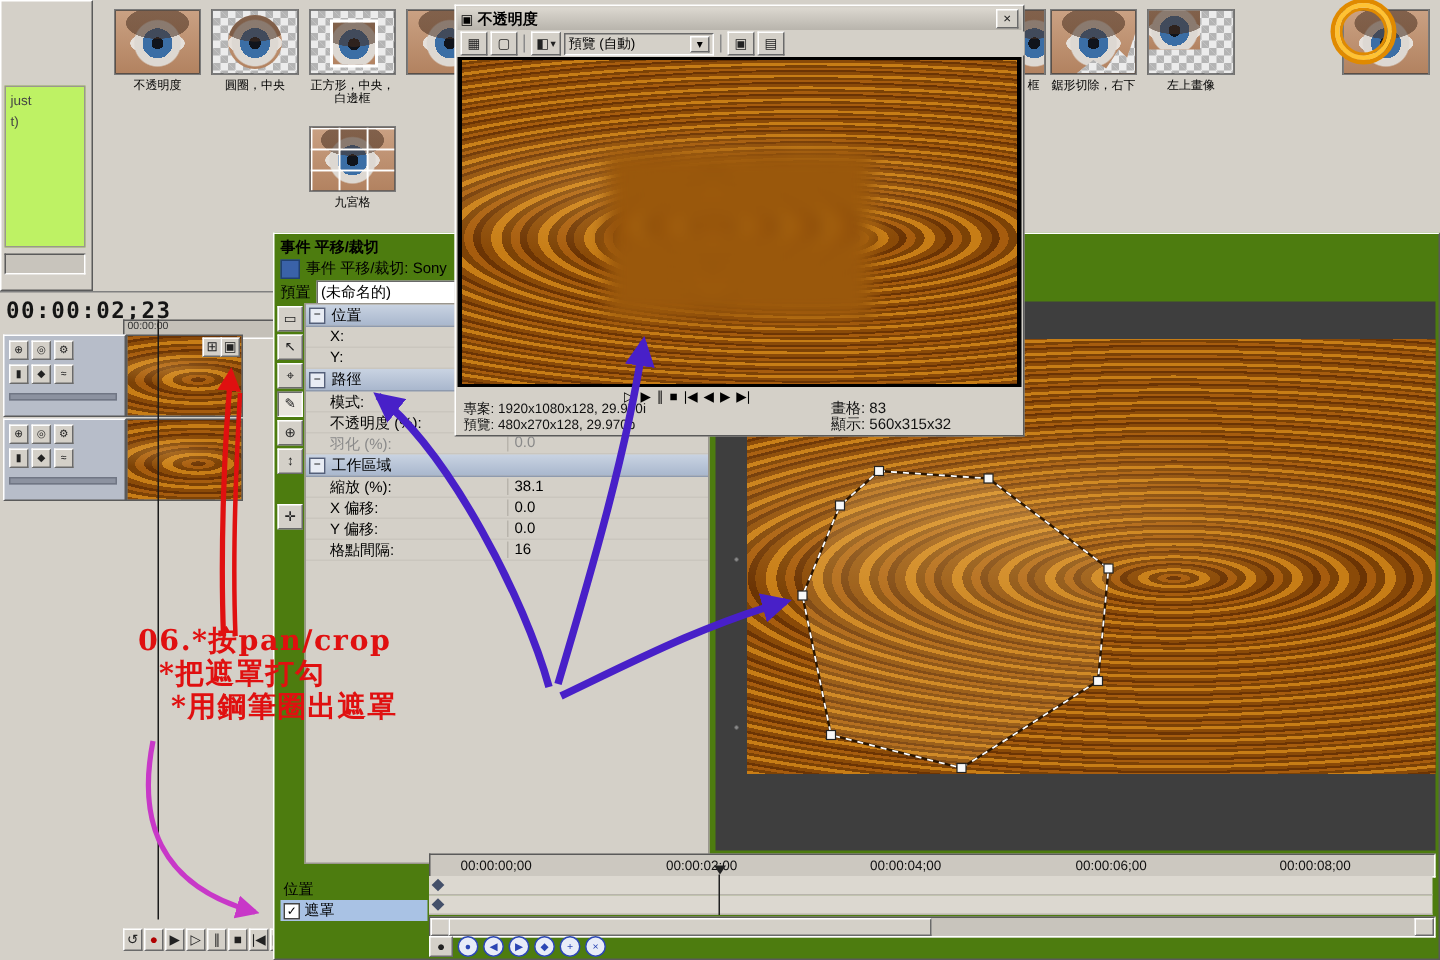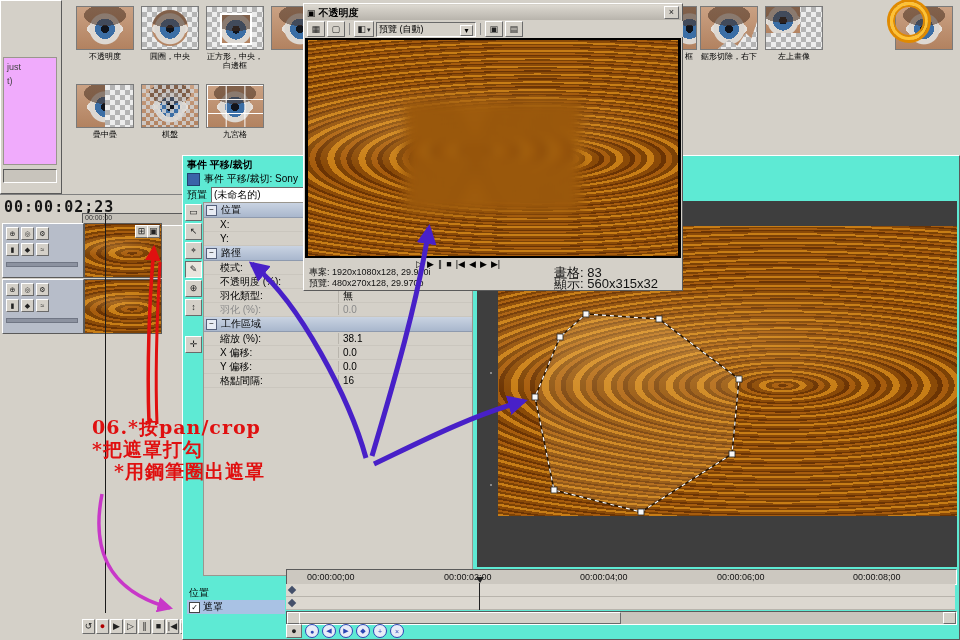--- a/index.html
+++ b/index.html
@@ -43,21 +43,21 @@
   .wood2{background:
        repeating-radial-gradient(ellipse 150% 80% at 40% 45%, #7c4206 0 6px, #b5690f 6px 13px, #6b3404 13px 20px, #c77d16 20px 27px);}
   
   .titlebar{position:absolute;left:1px;top:1px;right:1px;height:15px;
        background:linear-gradient(#dcd8d0,#b8b4ac);display:flex;align-items:center;padding:0 2px;gap:3px;}
   .titletxt{font-size:10px;font-weight:bold;flex:1;}
   .tbtn{background:#d4d0c8;border:1px solid;border-color:#ffffff #6a6a6a #6a6a6a #ffffff;
        display:inline-flex;align-items:center;justify-content:center;font-size:9px;line-height:1;color:#222;}
   .tbtn.pressed{border-color:#6a6a6a #ffffff #ffffff #6a6a6a;background:#e9e5dd;}
   .combo{background:#fff;border:1px solid;border-color:#6a6a6a #ffffff #ffffff #6a6a6a;
-       display:flex;align-items:flex-end;font-size:10px;padding:0 2px;gap:2px;}
+       display:flex;align-items:center;font-size:10px;padding:0 2px;gap:2px;}
   .combo .arr{margin-left:auto;background:#d4d0c8;border:1px solid;border-color:#fff #6a6a6a #6a6a6a #fff;width:11px;text-align:center;font-size:8px;}
   
   .psec{height:14px;background:linear-gradient(#c9d3e2,#a9b7cd);border-bottom:1px solid #8e9aae;
        display:flex;align-items:center;gap:4px;padding-left:2px;font-size:10px;}
   .minusbox{width:9px;height:9px;border:1px solid #55607a;background:#e8ecf4;font-size:8px;line-height:7px;text-align:center;}
   .prow{height:13px;display:flex;align-items:center;border-bottom:1px solid #cac6be;font-size:10px;}
   .prow .plabel{width:118px;padding-left:16px;}
   .prow .pval{flex:1;border-left:1px solid #b8b4ac;padding-left:4px;}
   .prow.dis .pval,.prow.dis .plabel{color:#8a8a8a;}
   .tick{position:absolute;top:2px;font-size:9px;color:#111;margin-left:15px;}
@@ -69,21 +69,21 @@
        font-weight:bold;font-size:19px;line-height:22px;letter-spacing:1px;z-index:60;}
   .kfrow{position:absolute;background:#dcd8d0;border-bottom:1px solid #b8b4ac;}
   .diamond{width:6px;height:6px;background:#44506a;transform:rotate(45deg);}
 </style>
 </head>
 <body>
 
 <div class="stage">
 
   <div class="abs out3d" style="left:0;top:0;width:60px;height:192px;background:#d4d0c8;z-index:11">
-    <div class="abs" style="left:2px;top:56px;width:52px;height:106px;background:#f0abfc;border:1px solid #9a968e;">
+    <div class="abs" style="left:2px;top:56px;width:52px;height:106px;background:#bef264;border:1px solid #9a968e;">
       <div style="padding:4px 3px;color:#444;font-size:9px;">just</div>
       <div style="padding:0 3px;color:#444;font-size:9px;">t)</div>
     </div>
     <div class="abs in3d" style="left:2px;top:168px;width:52px;height:12px;background:#c8c4bc;"></div>
   </div>
 
   <div class="cell" style="left:74px;top:4px;z-index:10">
     <div class="thumb">
         <div class="eye"></div>
       </div>
@@ -131,34 +131,20 @@
       </div>
     <div class="cap">鋸形切除，右下</div>
   </div>
   <div class="cell" style="left:893px;top:4px;z-index:10">
     <div class="thumb">
         <div class="eye"></div>
       </div>
     <div class="cap"></div>
   </div>
 
-  <div class="cell" style="left:74px;top:82px;z-index:10">
-    <div class="thumb">
-        <div class="eye"></div>
-        <div class="checker half-checker"></div>
-      </div>
-    <div class="cap">疊中疊</div>
-  </div>
-  <div class="cell" style="left:139px;top:82px;z-index:10">
-    <div class="thumb">
-        <div class="eye"></div>
-        <div class="check-ovl"></div>
-      </div>
-    <div class="cap">棋盤</div>
-  </div>
   <div class="cell" style="left:204px;top:82px;z-index:10">
     <div class="thumb">
         <div class="eye"></div>
         <div class="grid9"></div>
       </div>
     <div class="cap">九宮格</div>
   </div>
 
   <div class="abs" style="left:0;top:194px;width:182px;height:446px;background:#d4d0c8;border-top:1px solid #808080;border-right:1px solid #808080;z-index:20">
     <div class="abs" style="left:4px;top:3px;font-family:'DejaVu Sans Mono',monospace;font-size:15px;font-weight:bold;letter-spacing:1px;color:#151515;">00:00:02;23</div>
@@ -206,21 +192,21 @@
       <span class="tbtn" style="width:11px;height:13px;color:#b00000;">●</span>
       <span class="tbtn" style="width:11px;height:13px;">▶</span>
       <span class="tbtn" style="width:11px;height:13px;">▷</span>
       <span class="tbtn" style="width:11px;height:13px;">∥</span>
       <span class="tbtn" style="width:11px;height:13px;">■</span>
       <span class="tbtn" style="width:11px;height:13px;">|◀</span>
       <span class="tbtn" style="width:11px;height:13px;">▶|</span>
     </div>
   </div>
 
-  <div class="abs out3d" style="left:182px;top:155px;width:776px;height:483px;background:#5eead4;z-index:30">
+  <div class="abs out3d" style="left:182px;top:155px;width:776px;height:483px;background:#4d7c0f;z-index:30">
     <div class="abs" style="left:4px;top:2px;font-size:10px;font-weight:bold;">事件 平移/裁切</div>
     <div class="abs" style="left:4px;top:16px;display:flex;align-items:center;gap:4px;">
       <span style="width:11px;height:11px;background:#3a62a8;border:1px solid #20406e;display:inline-block;"></span>
       <span style="font-size:10px;">事件 平移/裁切: Sony</span>
     </div>
     <div class="abs" style="left:4px;top:31px;display:flex;align-items:center;gap:4px;">
       <span style="font-size:10px;">預置</span>
       <span class="combo" style="width:108px;height:14px;">
         <span>(未命名的)</span>
         <span class="arr">▾</span>
@@ -256,24 +242,20 @@
           <span class="minusbox">−</span>
           <span>路徑</span>
         </div>
       <div class="prow">
           <span class="plabel">模式:</span>
           <span class="pval"></span>
         </div>
       <div class="prow">
           <span class="plabel">不透明度 (%):</span>
           <span class="pval">100.0</span>
-        </div>
-      <div class="prow">
-          <span class="plabel">羽化類型:</span>
-          <span class="pval">無</span>
         </div>
       <div class="prow dis">
           <span class="plabel">羽化 (%):</span>
           <span class="pval">0.0</span>
         </div>
       <div class="psec">
           <span class="minusbox">−</span>
           <span>工作區域</span>
         </div>
       <div class="prow">
@@ -387,29 +369,29 @@
       <span style="font-size:9px;">■</span>
       <span style="font-size:9px;">|◀</span>
       <span style="font-size:9px;">◀</span>
       <span style="font-size:9px;">▶</span>
       <span style="font-size:9px;">▶|</span>
     </div>
     <div class="abs" style="left:5px;top:263px;font-size:9px;line-height:11px;color:#111;">
       <div>專案: 1920x1080x128, 29.970i</div>
       <div>預覽: 480x270x128, 29.970p</div>
     </div>
-    <div class="abs" style="left:250px;top:263px;font-size:13px;line-height:11px;color:#111;">
+    <div class="abs" style="left:250px;top:263px;font-size:10px;line-height:11px;color:#111;">
       <div>畫格: 83</div>
       <div>顯示: 560x315x32</div>
     </div>
   </div>
 
   <div class="annot-text">
     <div>06.*按pan/crop</div>
-    <div style="margin-left:0;">*把遮罩打勾</div>
+    <div style="margin-left:14px;">*把遮罩打勾</div>
     <div style="margin-left:22px;">*用鋼筆圈出遮罩</div>
   </div>
 
   <div class="abs" style="left:890px;top:2px;width:32px;height:32px;border-radius:50%;border:3px solid #ffc233;box-shadow:0 0 0 3px #e08a00, inset 0 0 0 2px #e08a00;z-index:60;"></div>
 
   <svg class="abs" width="960" height="640" viewBox="0 0 960 640" style="left:0;top:0;z-index:55;pointer-events:none;">
     <defs>
       <marker id="mr" viewBox="0 0 10 10" refX="8" refY="5" markerWidth="4.5" markerHeight="4.5" orient="auto-start-reverse">
           <path d="M0,0 L10,5 L0,10 z" fill="#e01010"></path>
         </marker>

